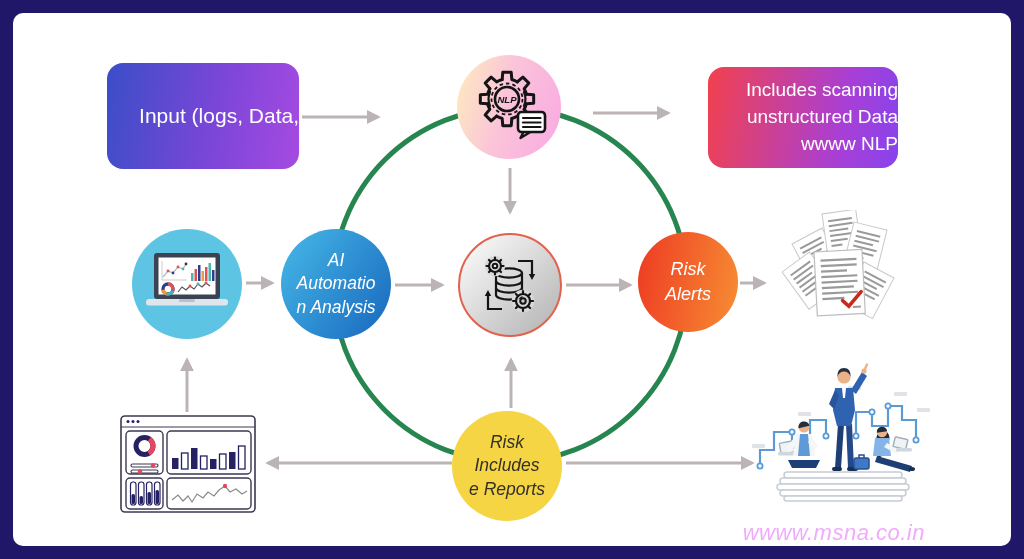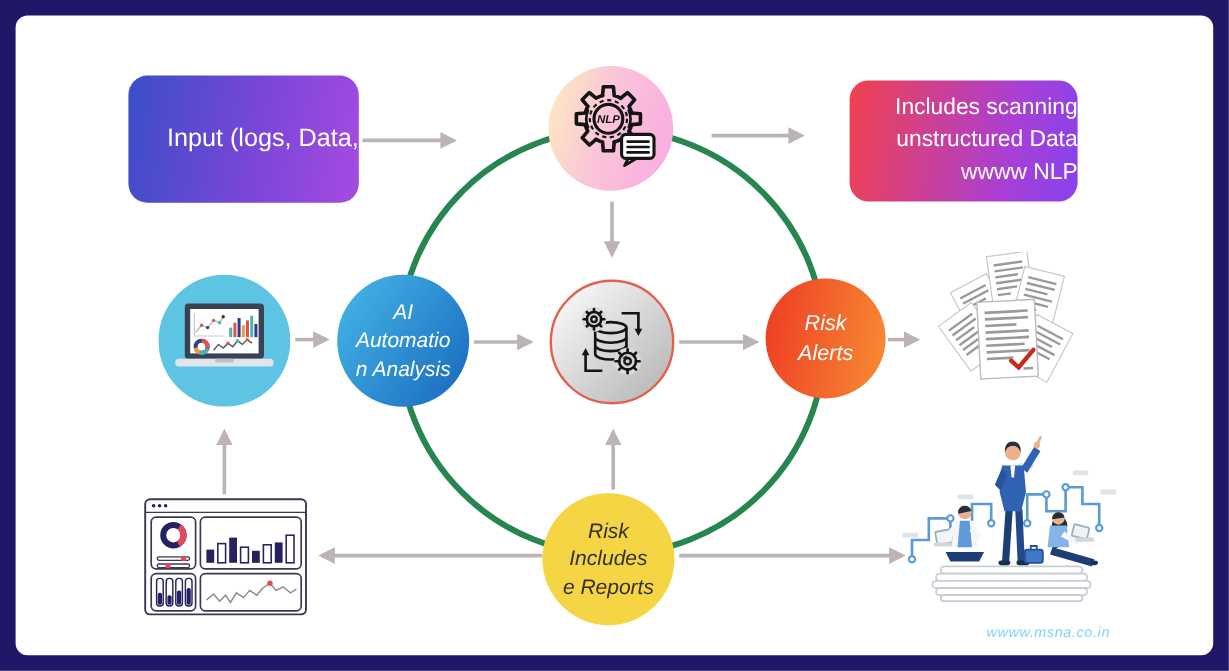--- a/index.html
+++ b/index.html
@@ -28,21 +28,21 @@
   .node-risk { left:638px; top:232px; width:100px; height:100px; color:#fff; font-size:18px; line-height:1.4;
           background:linear-gradient(100deg,#ee3a23,#f78e33); }
   .node-compliance { left:452px; top:411px; width:110px; height:110px; color:#33302a;
           font-size:17.5px; line-height:1.35; background:#f6d544; }
   .node-laptop { left:132px; top:229px; width:110px; height:110px; background:transparent; }
 
   .illu-dashboard { left:120px; top:412px; }
   .illu-documents { left:782px; top:210px; }
   .illu-team { left:750px; top:346px; }
 
-  .wm { right:99px; top:520px; font-size:12px; font-style:italic; color:#7dd3fc;
+  .wm { right:99px; top:520px; font-size:22px; font-style:italic; color:#f0abfc;
         letter-spacing:0.5px; z-index:2; }
 </style>
 </head>
 <body>
 
 <div class="card"></div>
 
 <svg class="layer bgsvg" viewBox="0 0 1024 559">
   <defs>
     <marker id="ah" viewBox="0 0 10 10" refX="8" refY="5" markerWidth="4.6" markerHeight="4.6" orient="auto-start-reverse">

